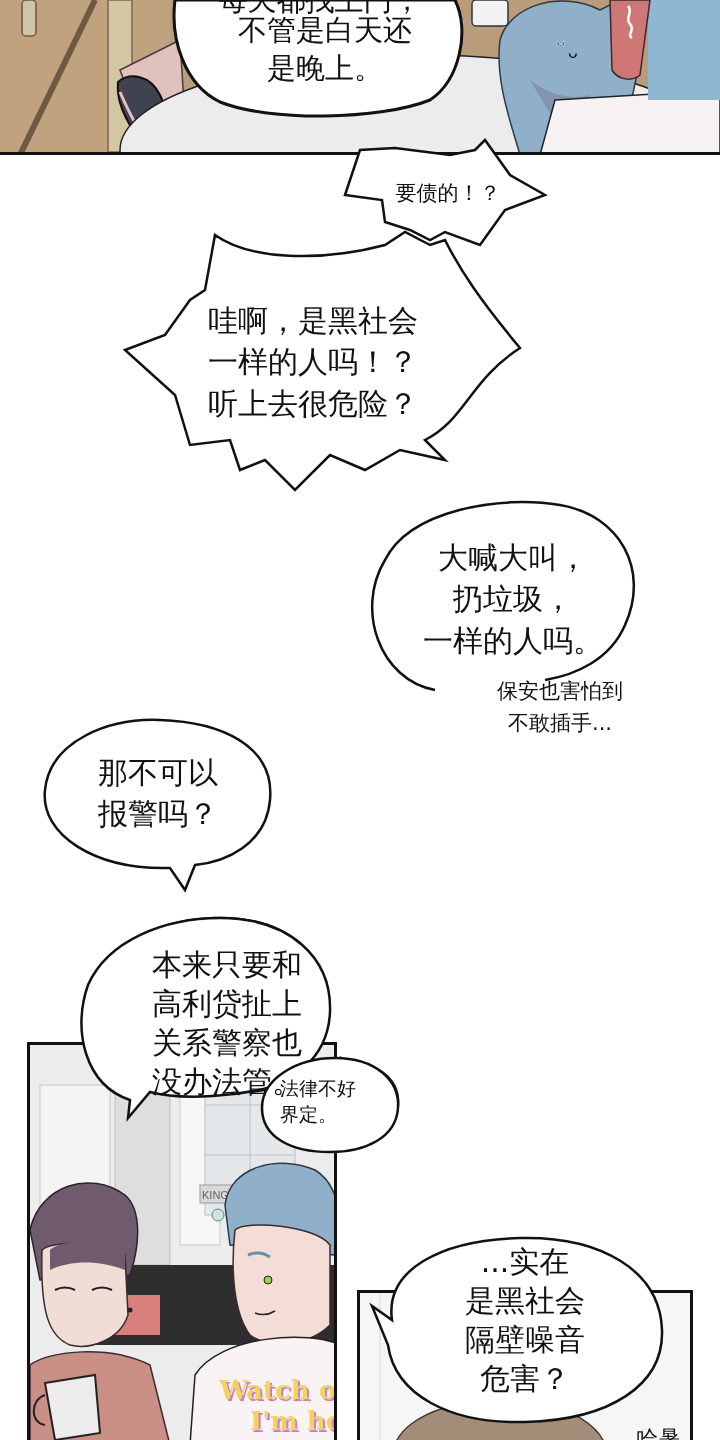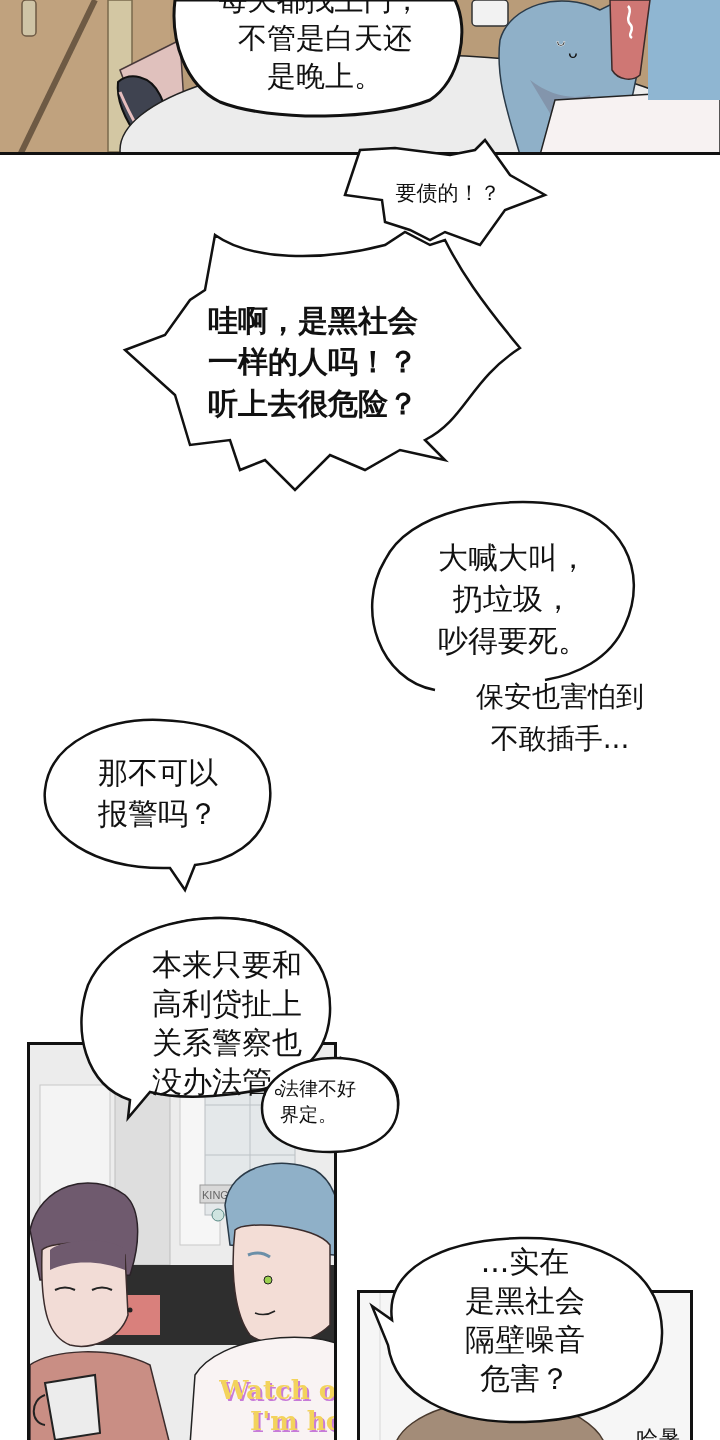--- a/index.html
+++ b/index.html
@@ -88,34 +88,34 @@
     <path d="M435 690 C380 680 355 610 385 560 C410 510 500 495 560 505 C620 515 650 570 625 625 C610 660 575 675 545 680" fill="#fff" stroke="#111" stroke-width="2.5"></path>
 
     <path d="M170 868 C95 870 40 835 45 790 C50 740 110 718 160 720 C220 722 275 745 270 800 C266 845 225 862 195 865 L185 890 Z" fill="#fff" stroke="#111" stroke-width="2.5"></path>
 
     <path d="M125 1117 C85 1100 75 1040 90 990 C105 945 160 920 215 918 C285 916 330 955 328 1010 C326 1050 310 1070 290 1080 L340 1060 C340 1070 320 1085 305 1088 C265 1100 200 1105 150 1098 L128 1125 Z" fill="#fff" stroke="#111" stroke-width="2.5"></path>
 
     <path d="M260 1105 C262 1075 300 1058 335 1060 C375 1060 400 1078 398 1105 C396 1135 365 1150 330 1150 C295 1150 262 1135 260 1105 Z" fill="#fff" stroke="#111" stroke-width="2.5"></path>
   </svg>
 
   <div class="bubble-text" style="left:190px; top:-18px; width:260px; font-size:29px; clip-path: inset(18px 0 0 0);">每天都找上门，</div>
-  <div class="bubble-text" style="left:190px; top:20px; width:270px; font-size:29px; line-height:1.3;">不管是白天还
+  <div class="bubble-text" style="left:190px; top:12px; width:270px; font-size:29px; line-height:1.3;">不管是白天还
 是晚上。</div>
 
   <div class="bubble-text" style="left:378px; top:180px; width:140px; font-size:21px;">要债的！？</div>
 
-  <div class="bubble-text" style="left:178px; top:300px; width:270px; font-size:30px; line-height:1.38;font-weight:bold;">哇啊，是黑社会
+  <div class="bubble-text" style="left:178px; top:300px; width:270px; font-size:30px; line-height:1.38;">哇啊，是黑社会
 一样的人吗！？
 听上去很危险？</div>
 
   <div class="bubble-text" style="left:418px; top:537px; width:190px; font-size:30px; line-height:1.38;">大喊大叫，
 扔垃圾，
-吵得要死。</div>
+一样的人吗。</div>
 
-  <div class="bubble-text" style="left:460px; top:676px; width:200px; font-size:28px; line-height:1.5;">保安也害怕到
+  <div class="bubble-text" style="left:460px; top:676px; width:200px; font-size:21px; line-height:1.5;">保安也害怕到
 不敢插手...</div>
 
   <div class="bubble-text" style="left:88px; top:752px; width:140px; font-size:30px; line-height:1.38; text-align:center;">那不可以
 报警吗？</div>
 </div>
 
 <div id="panel-bl" class="panel">
   <svg width="310" height="400">
 
     <rect x="0" y="0" width="310" height="400" fill="#ececec"></rect>

